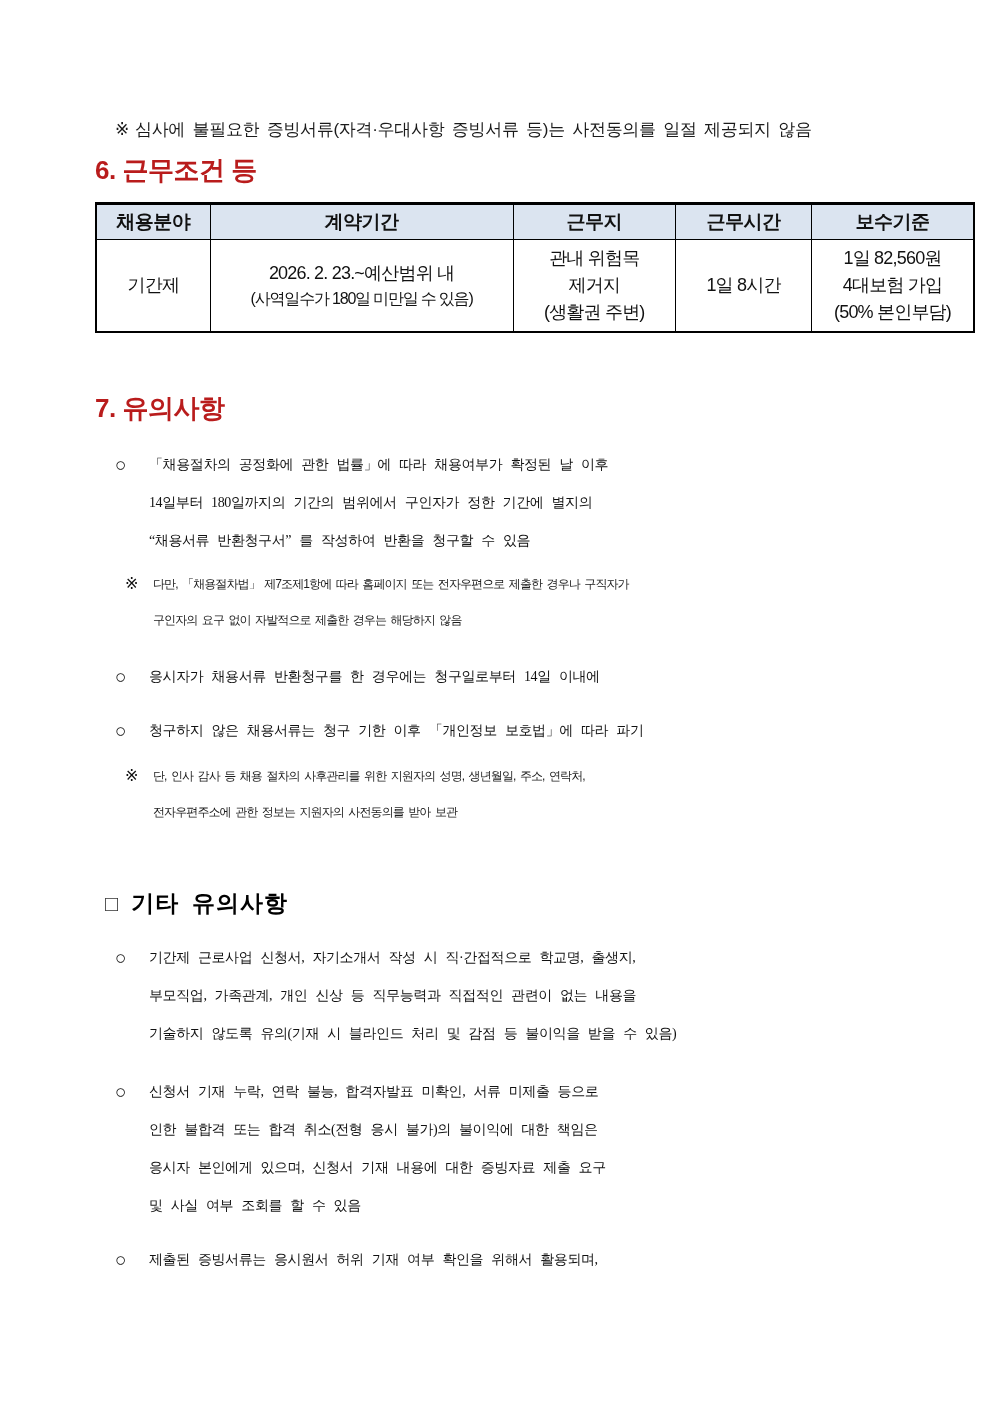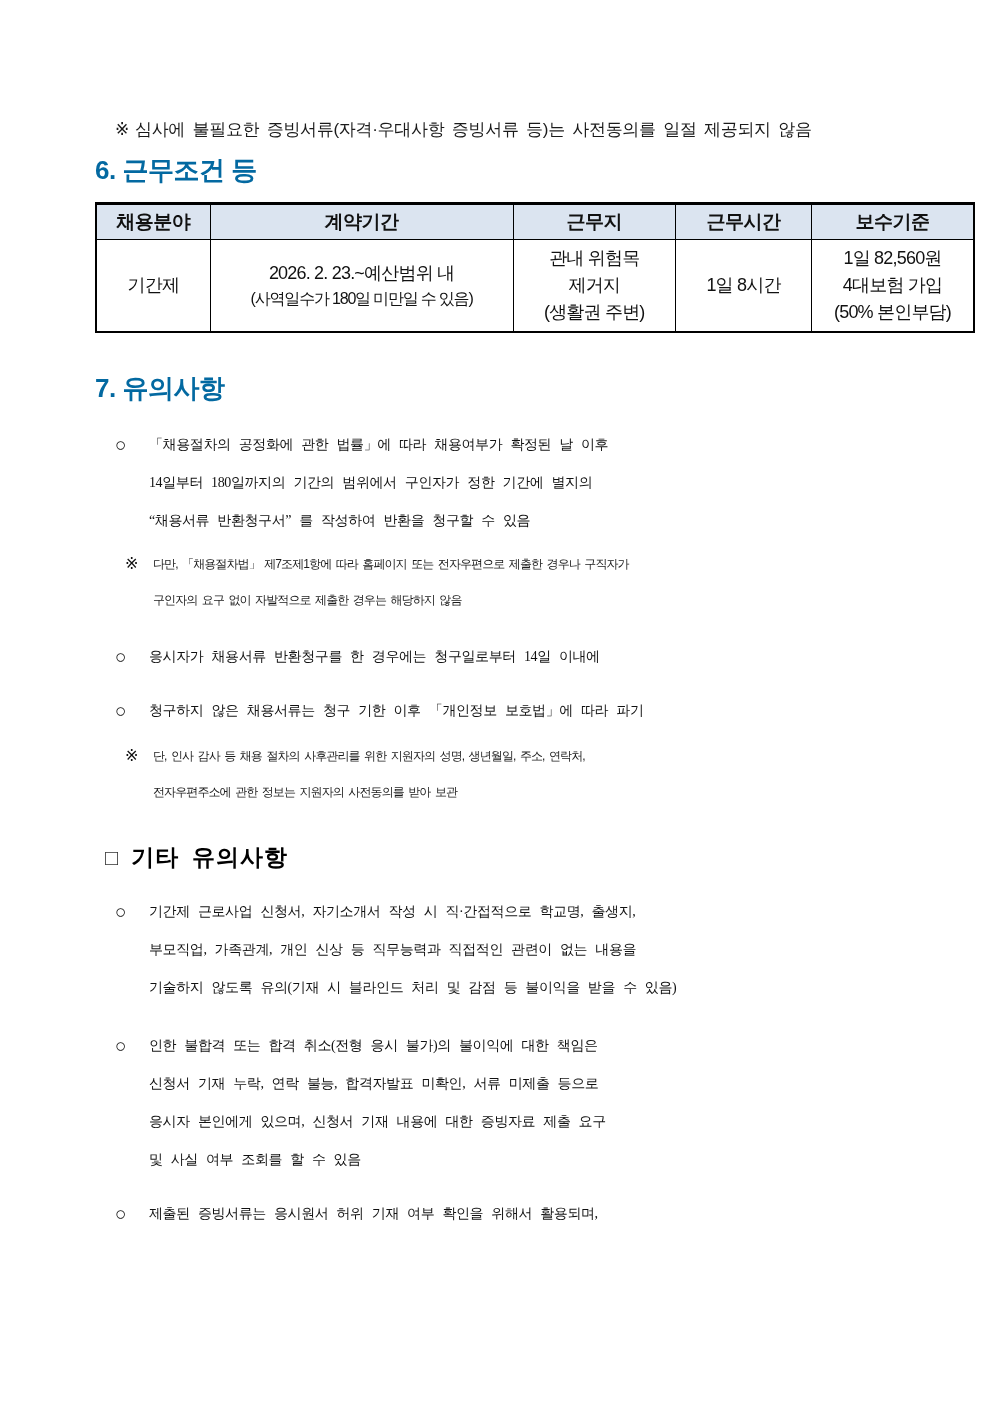--- a/index.html
+++ b/index.html
@@ -28,24 +28,24 @@
     color: #1a1a1a;
   }
   .top-note .marker { margin-right: 6px; }
 
   
   .section-heading {
     font-family: "Liberation Sans", "DejaVu Sans", sans-serif;
     font-weight: bold;
     font-size: 26px;
     letter-spacing: -0.5px;
-    color: #0369a1;
+    color: #b91c1c;
   }
   .section6-heading { margin-top: 12px; }
-  .section7-heading { margin-top: 38px; }
+  .section7-heading { margin-top: 58px; }
 
   
   table.cond-table {
     margin-top: 14px;
     width: 880px;
     border-collapse: collapse;
     border: 2px solid #000;
     border-top-width: 3px;
     table-layout: fixed;
     font-family: "Liberation Sans", "DejaVu Sans", sans-serif;
@@ -89,21 +89,21 @@
     padding-left: 10px;
     color: #000;
   }
   .sub-heading .box {
     font-weight: normal;
     color: #333;
     margin-right: 12px;
     font-size: 22px;
   }
   .sub-heading-1 { margin-top: 46px; }
-  .sub-heading-2 { margin-top: 32px; font-family: Liberation Serif, serif; }
+  .sub-heading-2 { margin-top: 58px; font-family: Liberation Serif, serif; }
 
   
   .para {
     display: flex;
     align-items: flex-start;
     margin-top: 20px;
     padding-left: 20px;
   }
   .para .marker {
     flex: 0 0 34px;
@@ -245,22 +245,22 @@
     <div class="lines">
       <div class="line">기간제 근로사업 신청서, 자기소개서 작성 시 직·간접적으로 학교명, 출생지,</div>
       <div class="line">부모직업, 가족관계, 개인 신상 등 직무능력과 직접적인 관련이 없는 내용을</div>
       <div class="line">기술하지 않도록 유의(기재 시 블라인드 처리 및 감점 등 불이익을 받을 수 있음)</div>
     </div>
   </div>
 
   <div class="para">
     <span class="marker">○</span>
     <div class="lines">
+      <div class="line">신청서 기재 누락, 연락 불능, 합격자발표 미확인, 서류 미제출 등으로</div>
       <div class="line">인한 불합격 또는 합격 취소(전형 응시 불가)의 불이익에 대한 책임은</div>
-      <div class="line">신청서 기재 누락, 연락 불능, 합격자발표 미확인, 서류 미제출 등으로</div>
       <div class="line">응시자 본인에게 있으며, 신청서 기재 내용에 대한 증빙자료 제출 요구</div>
       <div class="line">및 사실 여부 조회를 할 수 있음</div>
     </div>
   </div>
 
   <div class="para tight">
     <span class="marker">○</span>
     <div class="lines">
       <div class="line">제출된 증빙서류는 응시원서 허위 기재 여부 확인을 위해서 활용되며,</div>
     </div>

